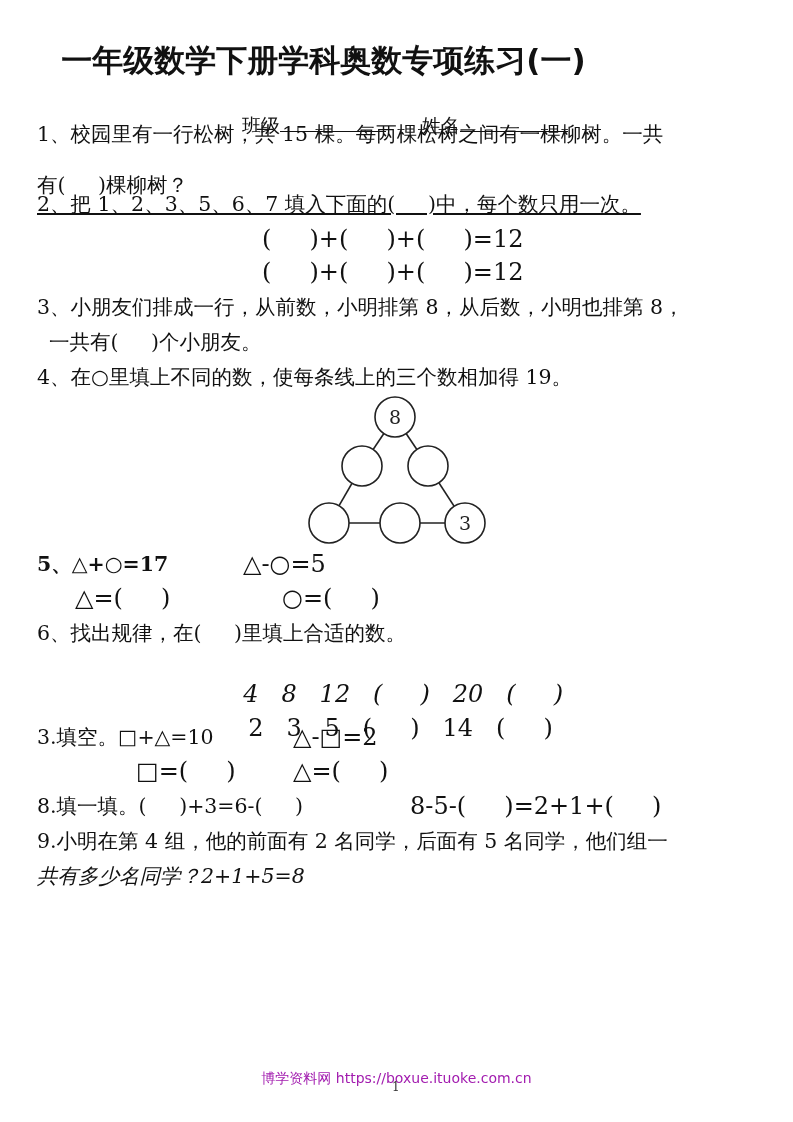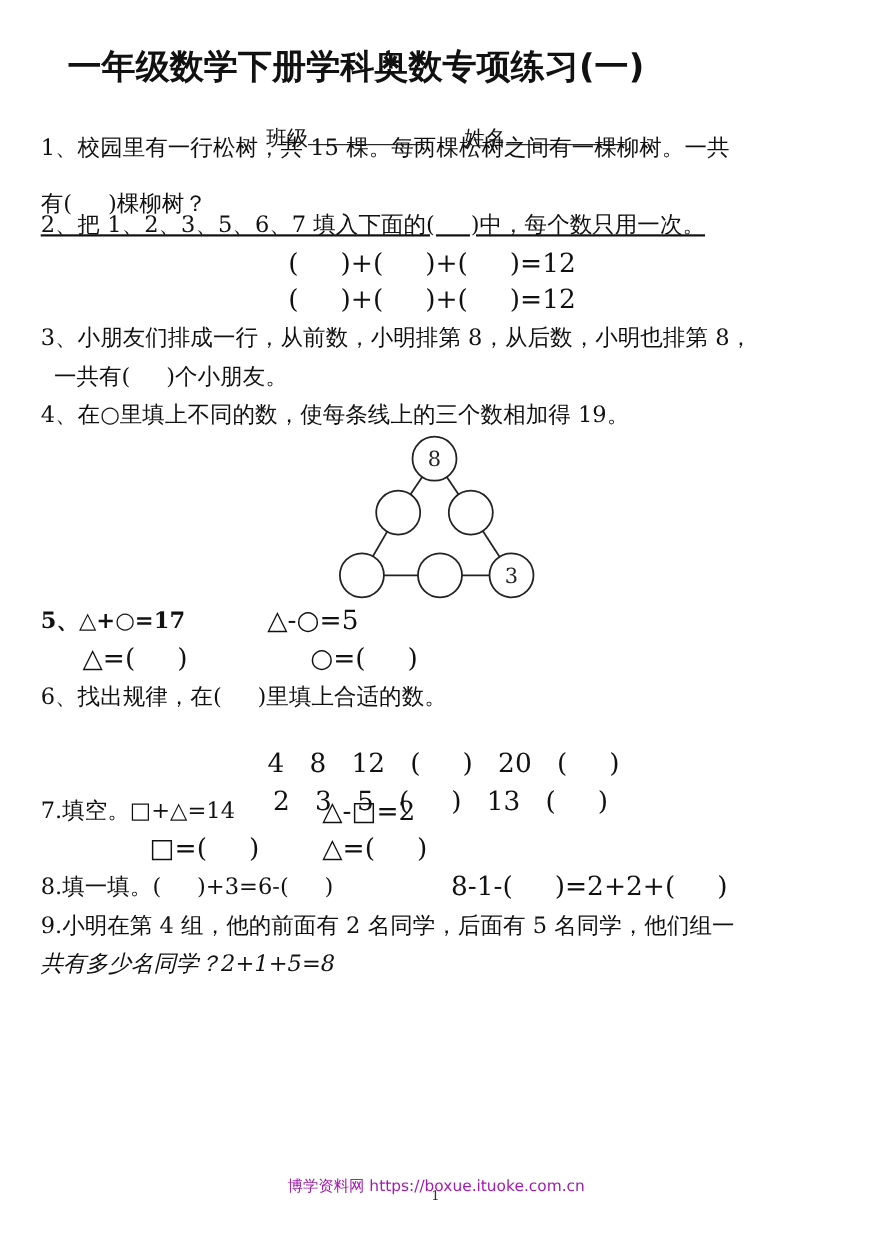--- a/index.html
+++ b/index.html
@@ -59,32 +59,32 @@
   <text x="105" y="34" text-anchor="middle" font-size="19" fill="#222">8</text>
   <text x="175" y="140" text-anchor="middle" font-size="19" fill="#222">3</text>
 </svg>
 
 <div class="abs line" style="top:551px;font-weight:bold;">5、△+○=17</div>
 <div class="abs eq" style="top:551px;left:243px;">△-○=5</div>
 <div class="abs eq" style="top:585px;left:75px;">△=(     )</div>
 <div class="abs eq" style="top:585px;left:282px;">○=(     )</div>
 
 <div class="abs line" style="top:620px;">6、找出规律，在(     )里填上合适的数。</div>
-<div class="abs eq" style="top:655px;left:228px;">
+<div class="abs eq" style="top:655px;left:228px;font-style:italic;">
   <span>4</span>&nbsp;&nbsp;&nbsp;<span>8</span>&nbsp;&nbsp;&nbsp;<span>12</span>&nbsp;&nbsp;&nbsp;<span>(     )</span>&nbsp;&nbsp;&nbsp;<span>20</span>&nbsp;&nbsp;&nbsp;<span>(     )</span>
 </div>
 <div class="abs eq" style="top:689px;left:233px;">
-  <span>2</span>&nbsp;&nbsp;&nbsp;<span>3</span>&nbsp;&nbsp;&nbsp;<span>5</span>&nbsp;&nbsp;&nbsp;<span>(     )</span>&nbsp;&nbsp;&nbsp;<span>13</span>&nbsp;&nbsp;&nbsp;<span>(     )</span>
+  <span>2</span>&nbsp;&nbsp;&nbsp;<span>3</span>&nbsp;&nbsp;&nbsp;<span>5</span>&nbsp;&nbsp;&nbsp;<span>(     )</span>&nbsp;&nbsp;&nbsp;<span>14</span>&nbsp;&nbsp;&nbsp;<span>(     )</span>
 </div>
 
-<div class="abs line" style="top:724px;">7.填空。□+△=14</div>
+<div class="abs line" style="top:724px;">3.填空。□+△=10</div>
 <div class="abs eq" style="top:724px;left:293px;">△-□=2</div>
 <div class="abs eq" style="top:758px;left:136px;">□=(     )</div>
 <div class="abs eq" style="top:758px;left:293px;">△=(     )</div>
 
 <div class="abs line" style="top:793px;">8.填一填。(     )+3=6-(     )</div>
-<div class="abs eq" style="top:793px;left:410px;">8-1-(     )=2+2+(     )</div>
+<div class="abs eq" style="top:793px;left:410px;">8-5-(     )=2+1+(     )</div>
 
 <div class="abs line" style="top:828px;">9.小明在第 4 组，他的前面有 2 名同学，后面有 5 名同学，他们组一</div>
 <div class="abs line" style="top:863px;font-style:italic;">共有多少名同学？2+1+5=8</div>
 
 <div class="abs footer">博学资料网 https://boxue.ituoke.com.cn</div>
 <div class="abs pagenum">1</div>
 
 </body></html>

